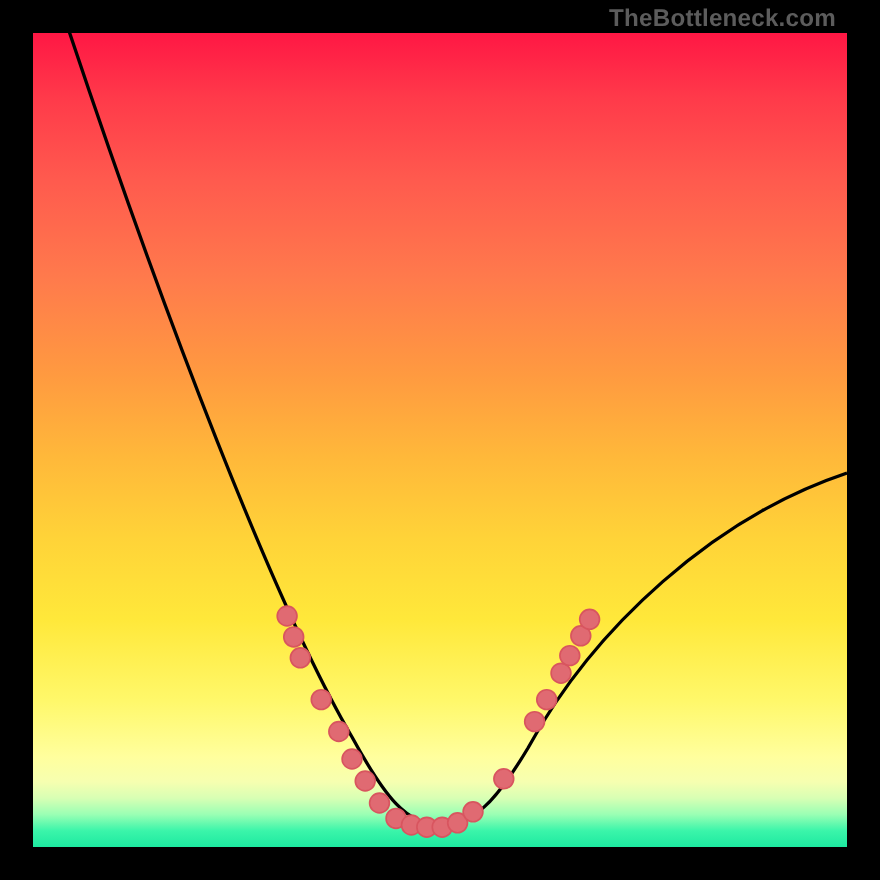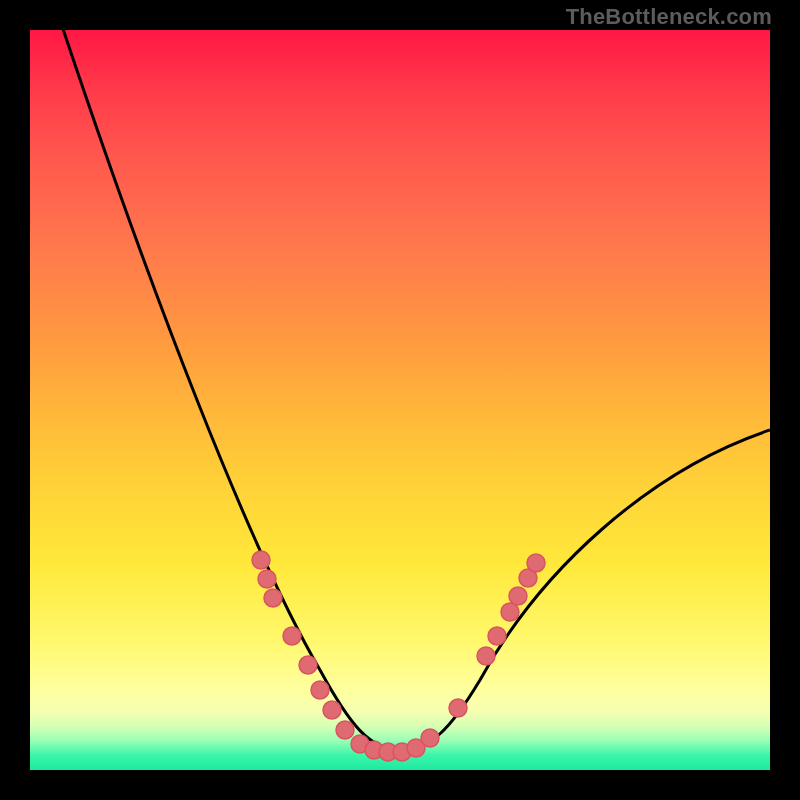--- a/index.html
+++ b/index.html
@@ -46,21 +46,21 @@
     );
   }
   .plot-area svg {
     position: absolute;
     top: 0;
     left: 0;
   }
   .watermark {
     position: absolute;
     top: 4px;
-    right: 28px;
+    right: 40px;
     color: #5c5c5c;
     font-size: 22px;
     font-weight: 600;
     letter-spacing: 0.2px;
     user-select: none;
   }
   .curve {
     fill: none;
     stroke: #000;
     stroke-width: 3;

